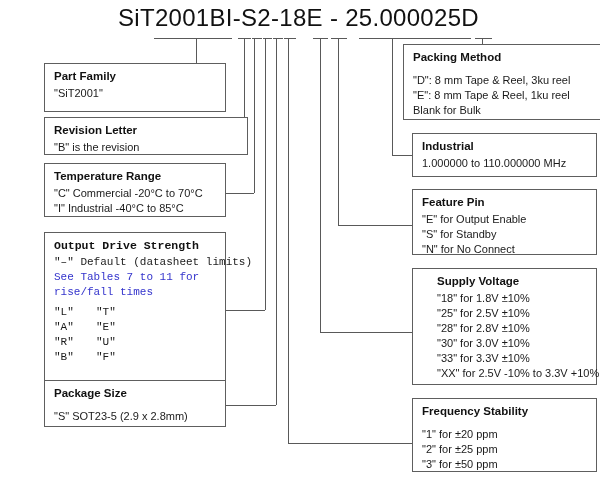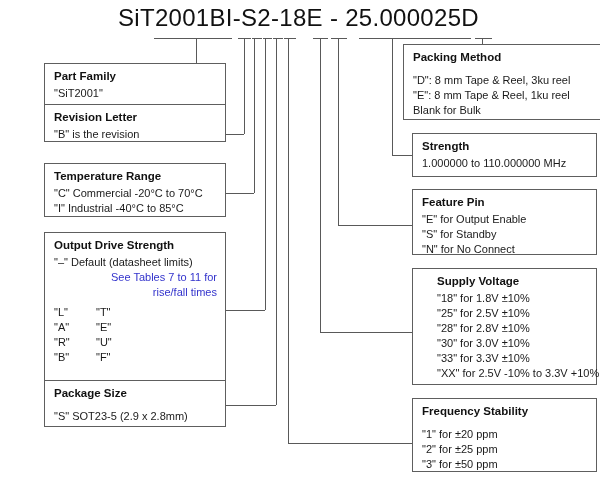--- a/index.html
+++ b/index.html
@@ -13,21 +13,21 @@
   }
   .hline { position:absolute; height:1px; background:#595959; }
   .vline { position:absolute; width:1px; background:#595959; }
   .box {
     position:absolute; box-sizing:border-box; background:#ffffff;
     border:1px solid #5e5e5e; padding:5px 8px 4px 9px;
     font-size:11px; line-height:15px; color:#1a1a1a; white-space:nowrap;
   }
   .box .hd { font-weight:bold; font-size:11.5px; margin:0 0 2px 0; color:#111111; }
   .box .hd.gap { margin-bottom:8px; }
-  .blue { color:#3333cc;text-align:right; }
+  .blue { color:#3333cc; }
   .letter-row span.c1 { display:inline-block; width:42px; }
   .letter-row span.c2 { display:inline-block; }
   .letters { margin-top:5px; }
 </style>
 </head>
 <body>
 
 <div id="canvas">
 
   <div id="title">SiT2001BI-S2-18E - 25.000025D</div>
@@ -69,32 +69,32 @@
   <div class="vline" style="left:368px;top:38px;height:117px;"></div>
   <div class="hline" style="left:368px;top:155px;width:20px;"></div>
 
   <div class="vline" style="left:458px;top:38px;height:7px;"></div>
 
   <div class="box" style="left:20px;top:63px;width:182px;height:49px;">
     <div class="hd">Part Family</div>
     <div>"SiT2001"</div>
   </div>
 
-  <div class="box" style="left:20px;top:104px;width:182px;height:38px;">
+  <div class="box" style="left:20px;top:117px;width:204px;height:38px;">
     <div class="hd">Revision Letter</div>
     <div>"B" is the revision</div>
   </div>
 
   <div class="box" style="left:20px;top:163px;width:182px;height:54px;">
     <div class="hd">Temperature Range</div>
     <div>"C" Commercial -20°C to 70°C</div>
     <div>"I" Industrial -40°C to 85°C</div>
   </div>
 
-  <div class="box" style="left:20px;top:232px;width:182px;height:152px;">
+  <div class="box" style="left:20px;top:232px;width:182px;height:152px;font-family:Liberation Mono, monospace;">
     <div class="hd">Output Drive Strength</div>
     <div>"–" Default (datasheet limits)</div>
     <div class="blue">See Tables 7 to 11 for</div>
     <div class="blue">rise/fall times</div>
     <div class="letters">
       <div class="letter-row">
         <span class="c1">"L"</span><span class="c2">"T"</span>
       </div>
       <div class="letter-row">
         <span class="c1">"A"</span><span class="c2">"E"</span>
@@ -114,21 +114,21 @@
   </div>
 
   <div class="box" style="left:379px;top:44px;width:210px;height:76px;">
     <div class="hd gap">Packing Method</div>
     <div>"D": 8 mm Tape &amp; Reel, 3ku reel</div>
     <div>"E": 8 mm Tape &amp; Reel, 1ku reel</div>
     <div>Blank for Bulk</div>
   </div>
 
   <div class="box" style="left:388px;top:133px;width:185px;height:44px;">
-    <div class="hd">Strength</div>
+    <div class="hd">Industrial</div>
     <div>1.000000 to 110.000000 MHz</div>
   </div>
 
   <div class="box" style="left:388px;top:189px;width:185px;height:66px;">
     <div class="hd">Feature Pin</div>
     <div>"E" for Output Enable</div>
     <div>"S" for Standby</div>
     <div>"N" for No Connect</div>
   </div>
 

